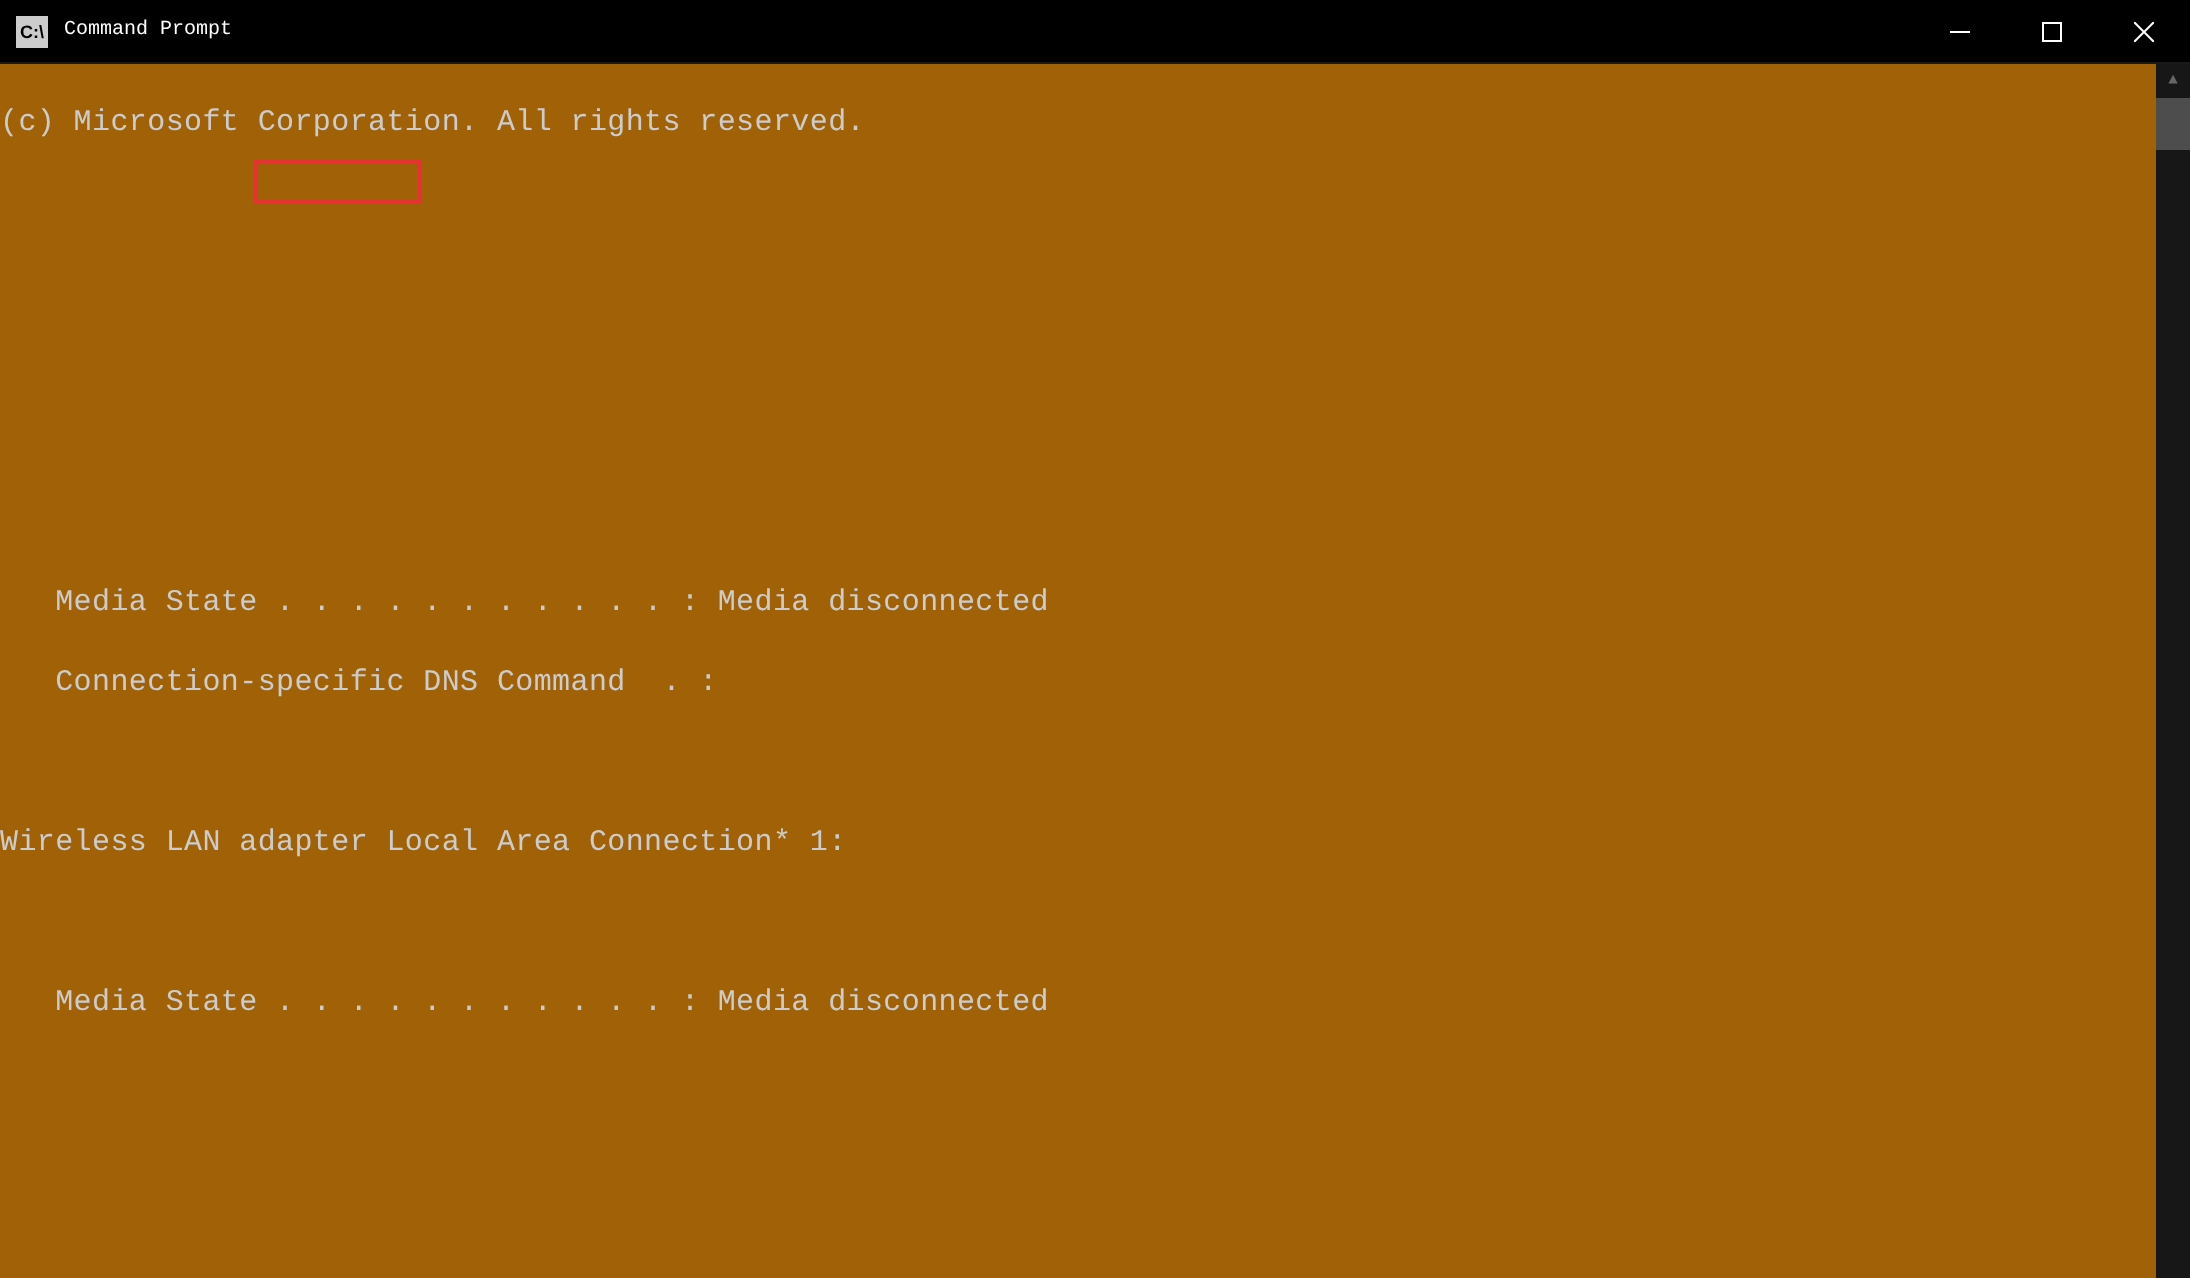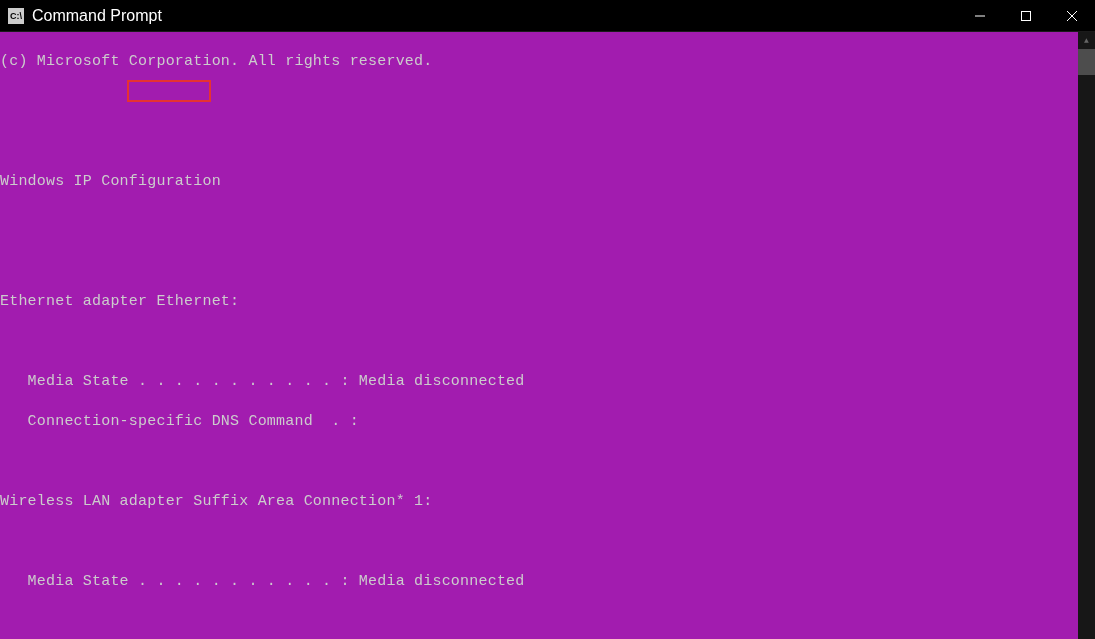--- a/index.html
+++ b/index.html
@@ -29,22 +29,22 @@
     color: #000;
     font-size: 9px;
     font-weight: bold;
     display: flex;
     align-items: center;
     justify-content: center;
     font-family: sans-serif;
   }
   .titlebar-text {
     color: #ffffff;
-    font-family: Liberation Sans, sans-serif;
-    font-size: 16px;
+    font-family: Liberation Mono, monospace;
+    font-size: 10px;
     flex: 1;
   }
   .window-controls {
     display: flex;
     height: 100%;
   }
   .window-btn {
     width: 46px;
     height: 100%;
     display: flex;
@@ -52,21 +52,21 @@
     justify-content: center;
     color: #ffffff;
   }
   .window-btn svg { stroke: #ffffff; }
   .client-area {
     display: flex;
     height: calc(100% - 32px);
   }
   .terminal {
     flex: 1;
-    background: #a21caf;
+    background: #a16207;
     padding: 0;
     white-space: pre;
     line-height: 20px;
     letter-spacing: 0.2px;
   }
   .scrollbar {
     width: 17px;
     background: #171717;
     position: relative;
   }
@@ -118,29 +118,27 @@
         </svg>
     </div>
   </div>
 </div>
 
 <div class="client-area">
   <div class="terminal">
 <div class="line">(c) Microsoft Corporation. All rights reserved.</div>
 <div class="line"></div>
 <div class="line"></div>
-<div class="line">Windows IP Configuration</div>
 <div class="line"></div>
 <div class="line"></div>
-<div class="line">Ethernet adapter Ethernet:</div>
 <div class="line"></div>
 <div class="line">   Media State . . . . . . . . . . . : Media disconnected</div>
 <div class="line">   Connection-specific DNS Command  . :</div>
 <div class="line"></div>
-<div class="line">Wireless LAN adapter Suffix Area Connection* 1:</div>
+<div class="line">Wireless LAN adapter Local Area Connection* 1:</div>
 <div class="line"></div>
 <div class="line">   Media State . . . . . . . . . . . : Media disconnected</div>
 
 
 
 
 
 
 
 

